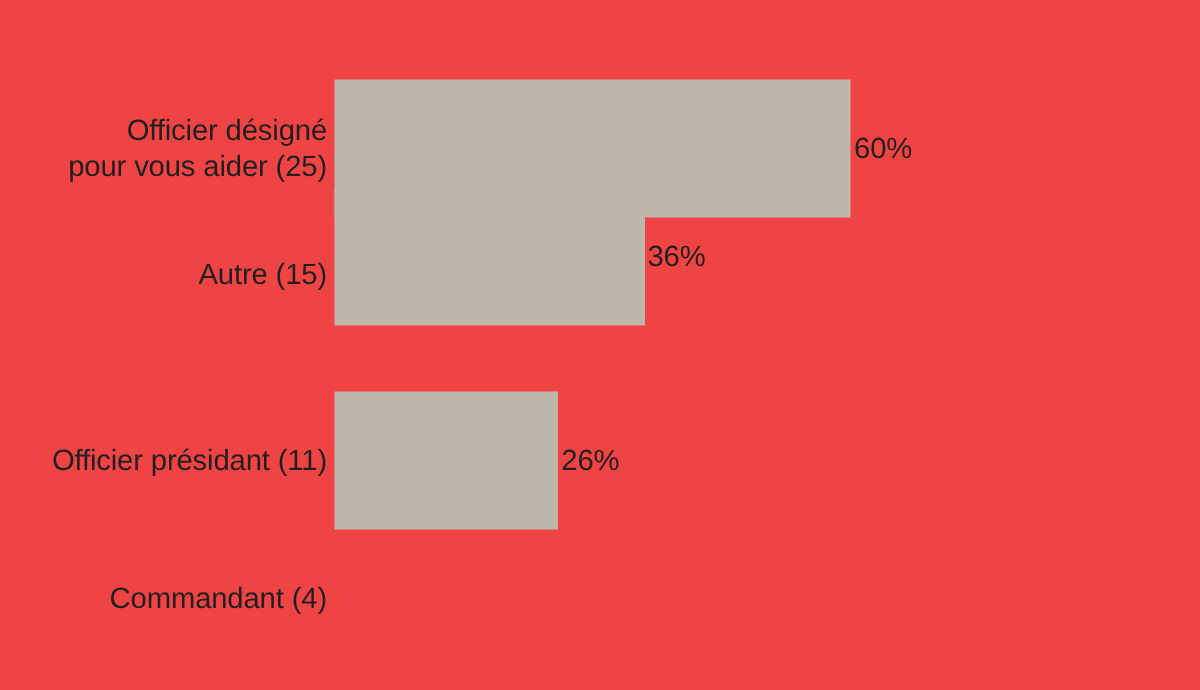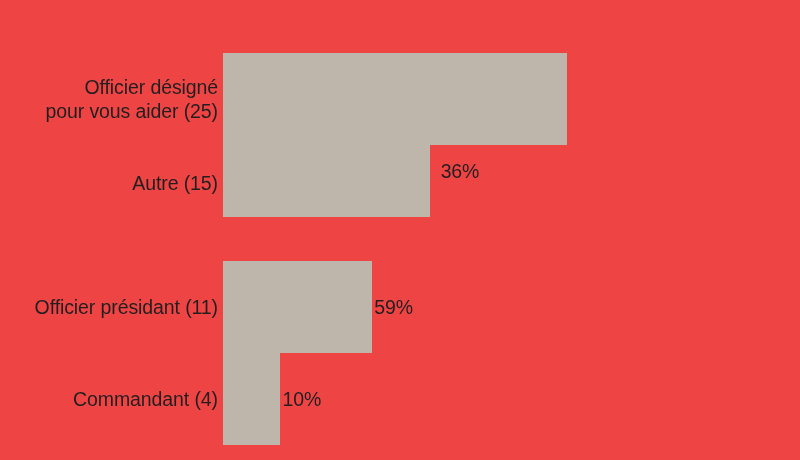--- a/index.html
+++ b/index.html
@@ -67,41 +67,38 @@
 
 <div id="chart-root" style="background: #ef4444;">
 
   <div class="plot-area">
 
     <div class="bar-row" style="top: 53px; height: 92px;">
       <div class="cat-label" style="color: rgb(35, 31, 32);">Officier désigné
 pour vous aider (25)</div>
       <div class="bar-track" style="left: 223px; height: 92px;">
         <div class="bar-fill" style="width: 344.4px; background: rgb(191, 182, 171); height: 92px;"></div>
+        <div class="value-label" style="line-height: 92px; color: rgb(35, 31, 32);">60%</div>
       </div>
     </div>
 
     <div class="bar-row" style="top: 137px; height: 92px;">
       <div class="cat-label" style="color: rgb(35, 31, 32);">Autre (15)</div>
-      <div class="bar-track" style="left: 223px; height: 68px; gap: 9px;">
+      <div class="bar-track" style="left: 223px; height: 68px;">
         <div class="bar-fill" style="width: 206.64px; background: rgb(191, 182, 171); height: 92px;"></div>
         <div class="value-label" style="line-height: 92px; color: rgb(35, 31, 32);">36%</div>
       </div>
     </div>
 
     <div class="bar-row" style="top: 261px; height: 92px;">
       <div class="cat-label" style="color: rgb(35, 31, 32);">Officier présidant (11)</div>
       <div class="bar-track" style="left: 223px; height: 92px;">
         <div class="bar-fill" style="width: 149.24px; background: rgb(191, 182, 171); height: 92px;"></div>
-        <div class="value-label" style="line-height: 92px; color: rgb(35, 31, 32);">59%</div>
+        <div class="value-label" style="line-height: 92px; color: rgb(35, 31, 32);">26%</div>
       </div>
     </div>
 
     <div class="bar-row" style="top: 353px; height: 92px;">
       <div class="cat-label" style="color: rgb(35, 31, 32);">Commandant (4)</div>
-      <div class="bar-track" style="left: 223px; height: 92px;">
-        <div class="bar-fill" style="width: 57.4px; background: rgb(191, 182, 171); height: 92px;"></div>
-        <div class="value-label" style="line-height: 92px; color: rgb(35, 31, 32);">10%</div>
-      </div>
     </div>
 
   </div>
 </div>
 
 </body></html>

